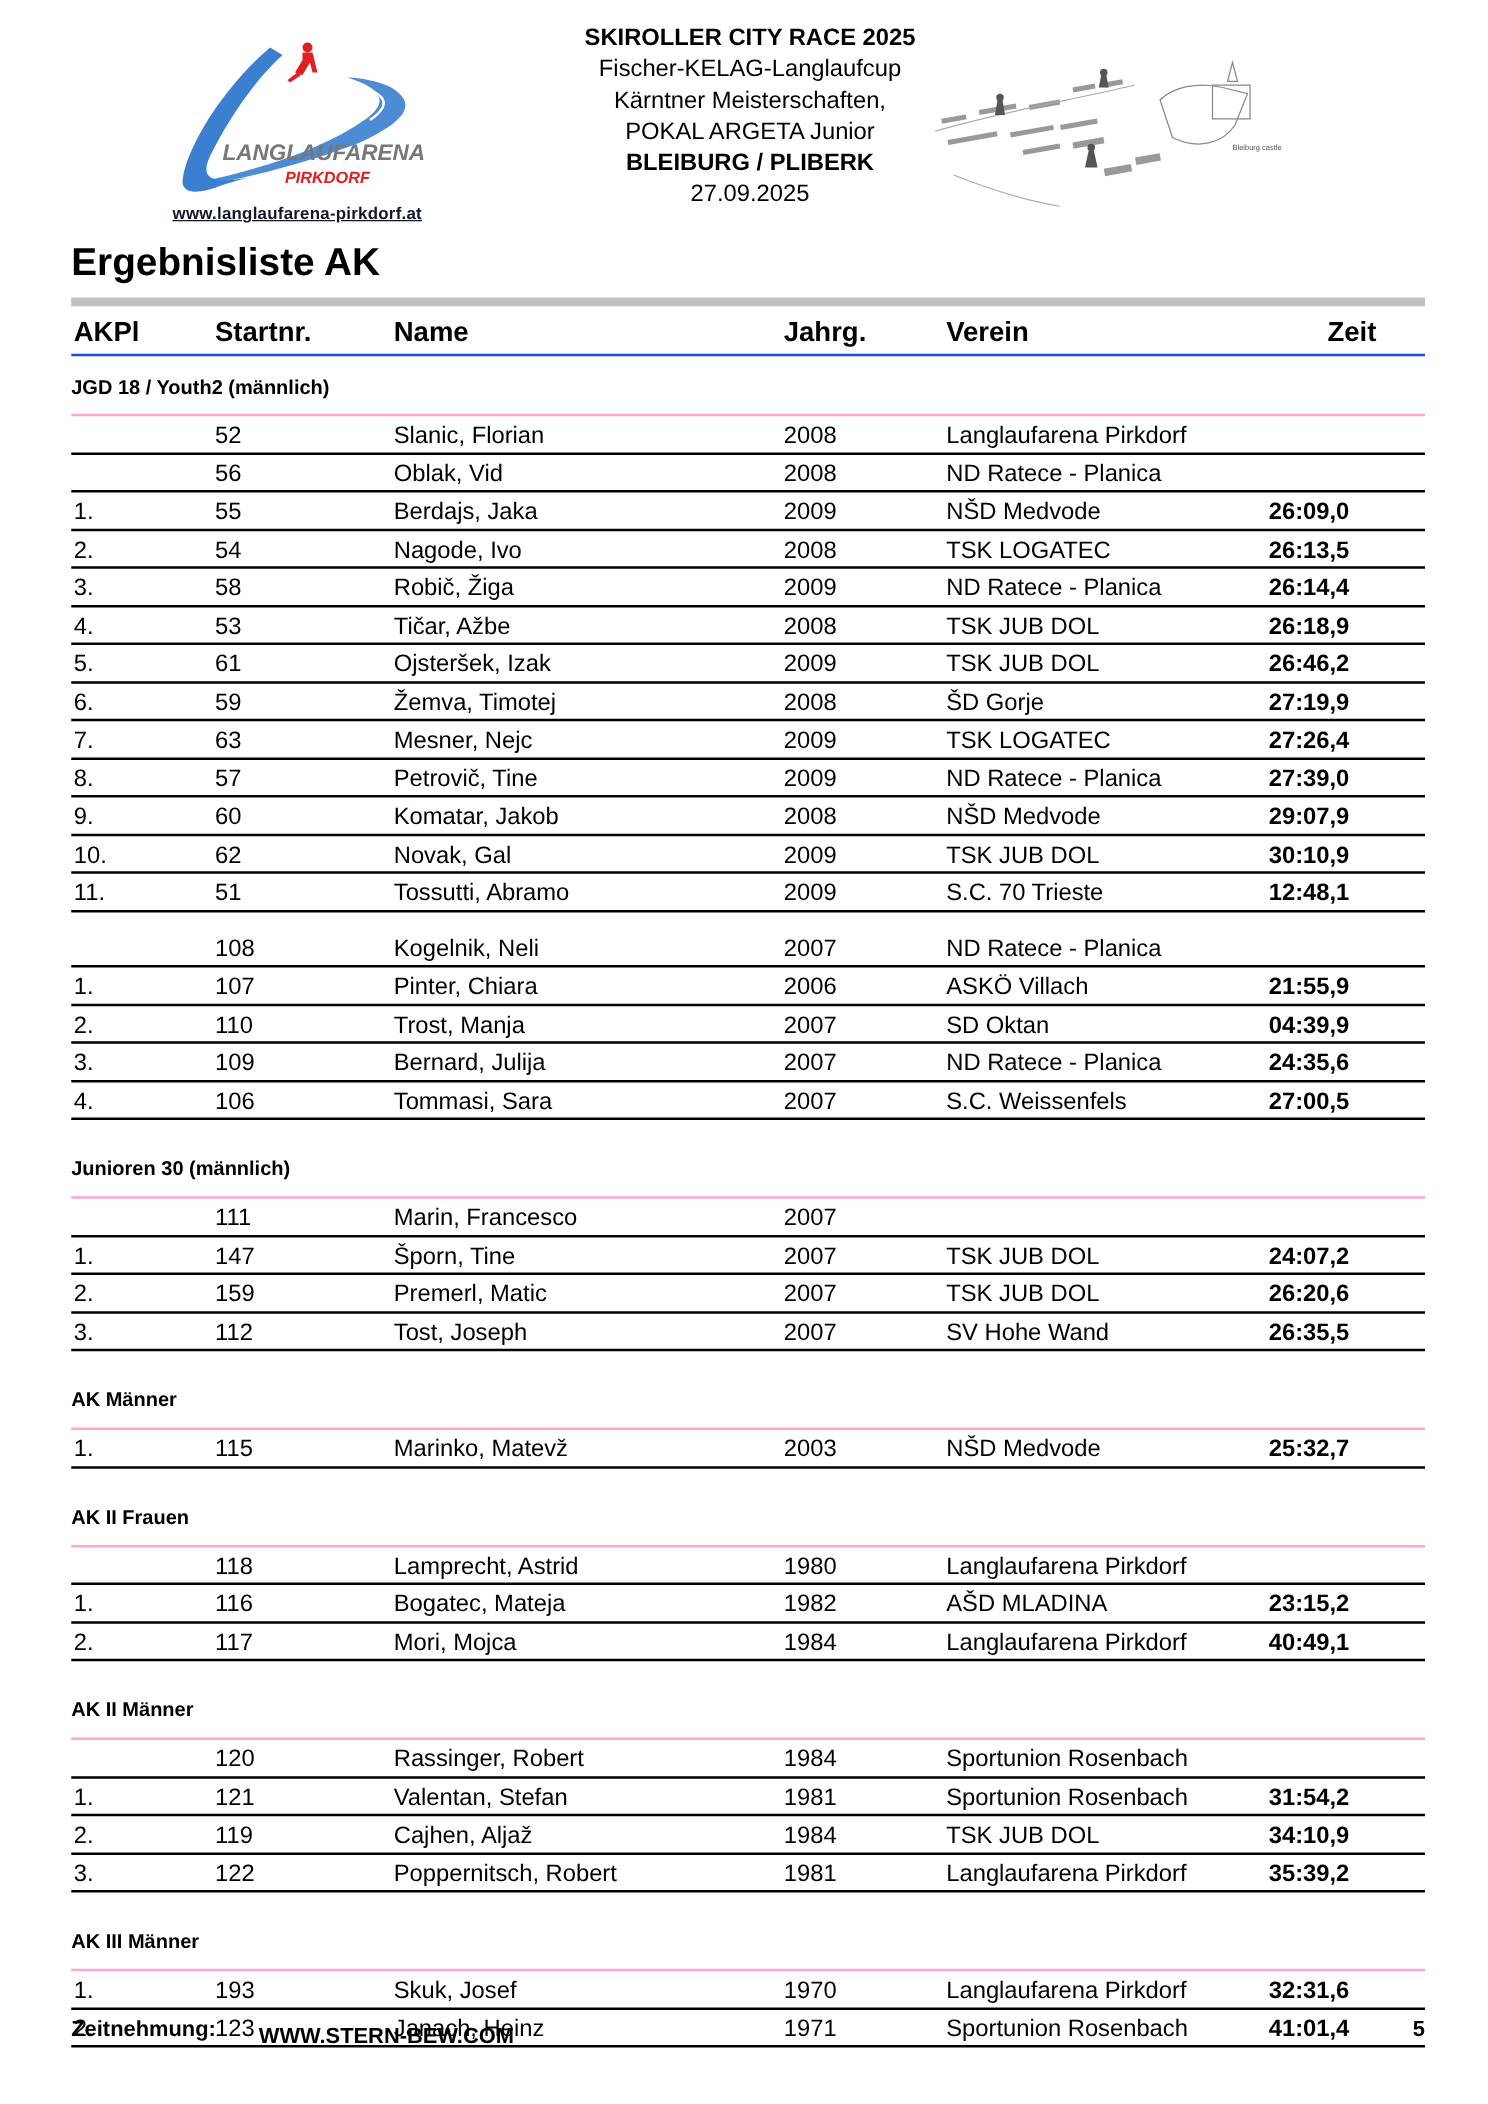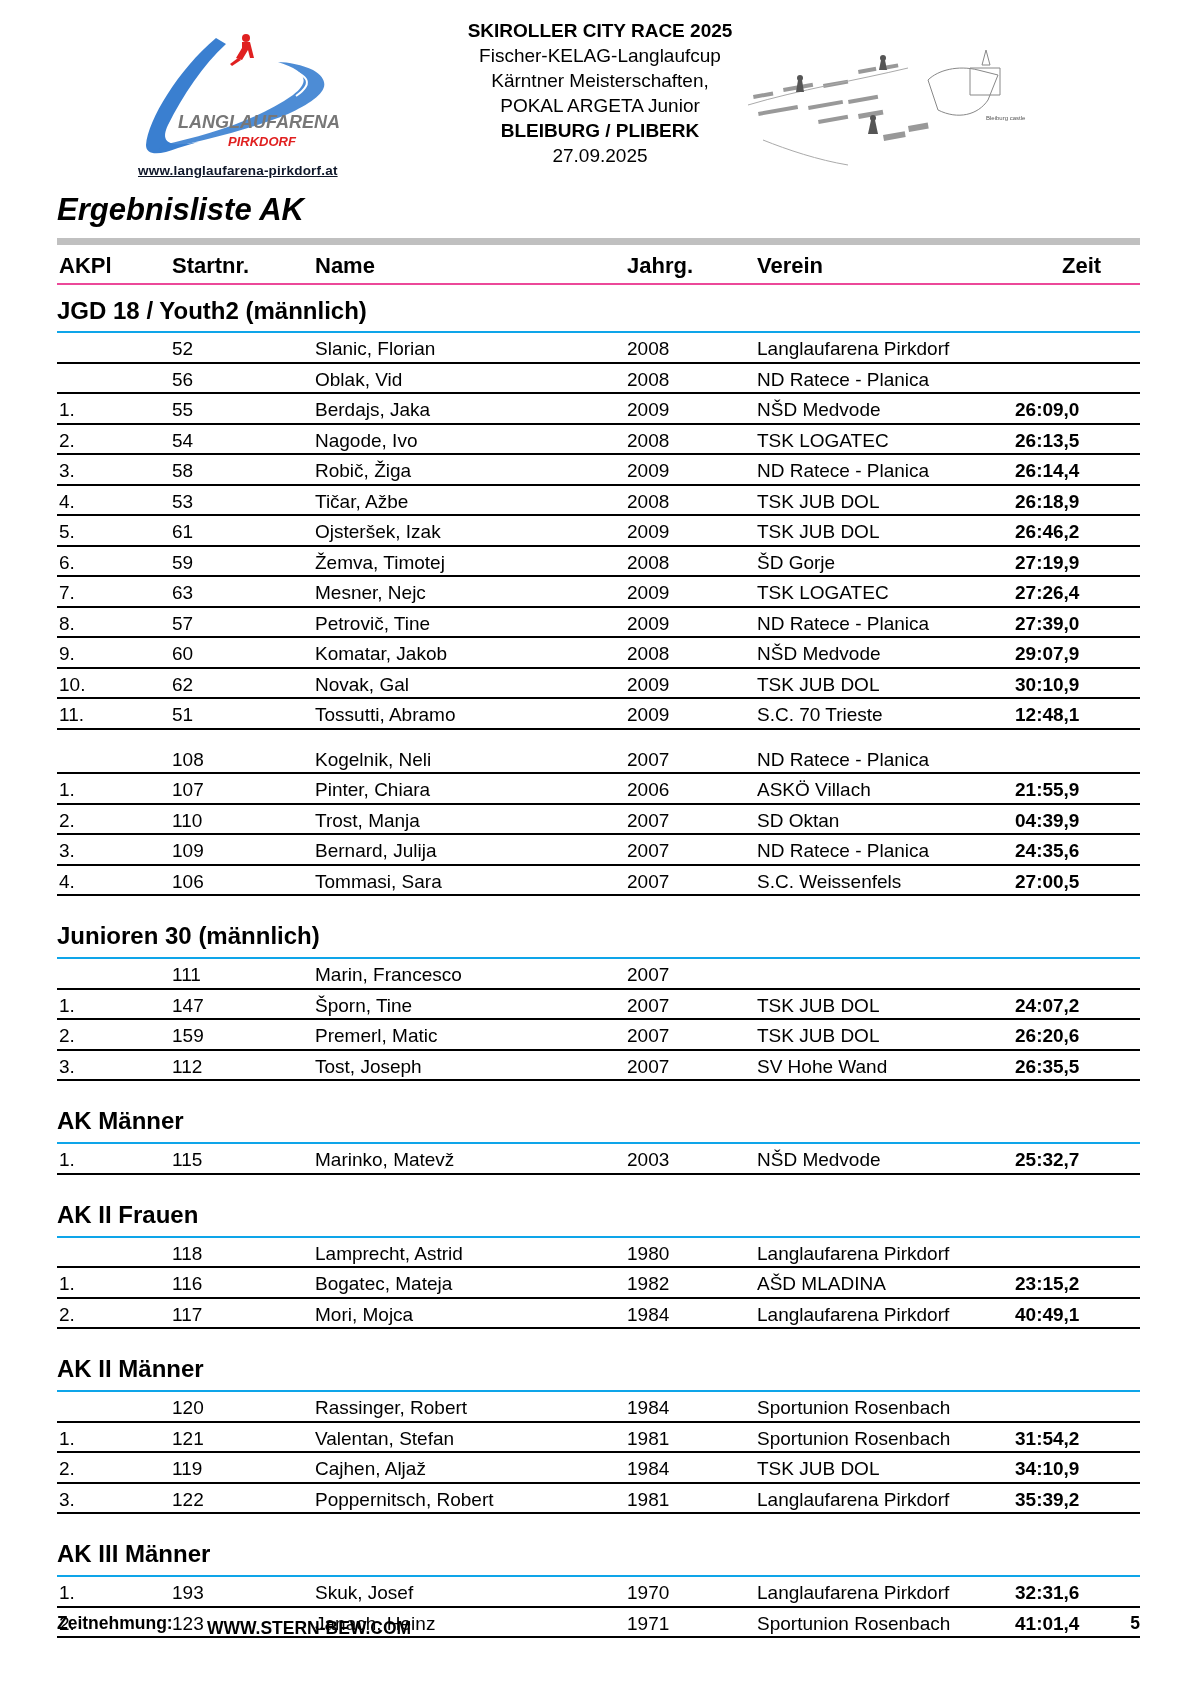--- a/index.html
+++ b/index.html
@@ -4,26 +4,26 @@
 <style>
   html, body { margin:0; padding:0; background:#fff; }
   body { width:1190px; height:1683px; position:relative; overflow:hidden;
          font-family:"Liberation Sans", sans-serif; color:#000; }
   .header { position:absolute; left:0; top:0; width:1190px; height:190px; }
   .logo { position:absolute; left:138px; top:30px; width:240px; height:150px; }
   .logo-url { position:absolute; left:138px; top:163px; font-size:13.5px; font-weight:bold; text-decoration:underline; letter-spacing:0.2px; color:#0f172a; }
   .center { position:absolute; left:400px; top:18px; width:400px; text-align:center; line-height:25px; font-size:19px; }
   .center .b { font-weight:bold; }
   .castle { position:absolute; left:738px; top:40px; width:320px; height:130px; }
-  .title { position:absolute; left:57px; top:192px; font-size:31px; font-weight:bold;font-style:italic; }
+  .title { position:absolute; left:57px; top:192px; font-size:31px; font-weight:bold; }
   .gray-bar { position:absolute; left:57px; top:238px; width:1083px; height:7px; background:#c0c0c0; }
-  .col-head { position:absolute; left:57px; top:250px; width:1083px; height:33px; font-size:22px; font-weight:bold; border-bottom:2px solid #ec4899; }
+  .col-head { position:absolute; left:57px; top:250px; width:1083px; height:33px; font-size:22px; font-weight:bold; border-bottom:2px solid #1d4ed8; }
   .col-head span { position:absolute; top:3px; }
   .list { position:absolute; left:57px; top:285px; width:1083px; }
-  .group-title { font-size:24px; font-weight:bold; height:49px; line-height:52px; border-bottom:2px solid #0ea5e9; box-sizing:border-box; padding-top:0px; }
+  .group-title { font-size:16px; font-weight:bold; height:49px; line-height:52px; border-bottom:2px solid #f9a8d4; box-sizing:border-box; padding-top:0px; }
   .group-title.first { height:48px; }
   .row { position:relative; height:30.5px; border-bottom:2px solid #000; box-sizing:border-box; font-size:19px; }
   .row span { position:absolute; top:5px; white-space:nowrap; }
   .c-akpl { left:2px; }
   .c-start { left:115px; }
   .c-name { left:258px; }
   .c-year { left:570px; }
   .c-club { left:700px; }
   .c-time { left:958px; font-weight:bold; }
   .h-akpl { left:2px; } .h-start { left:115px; } .h-name { left:258px; }

